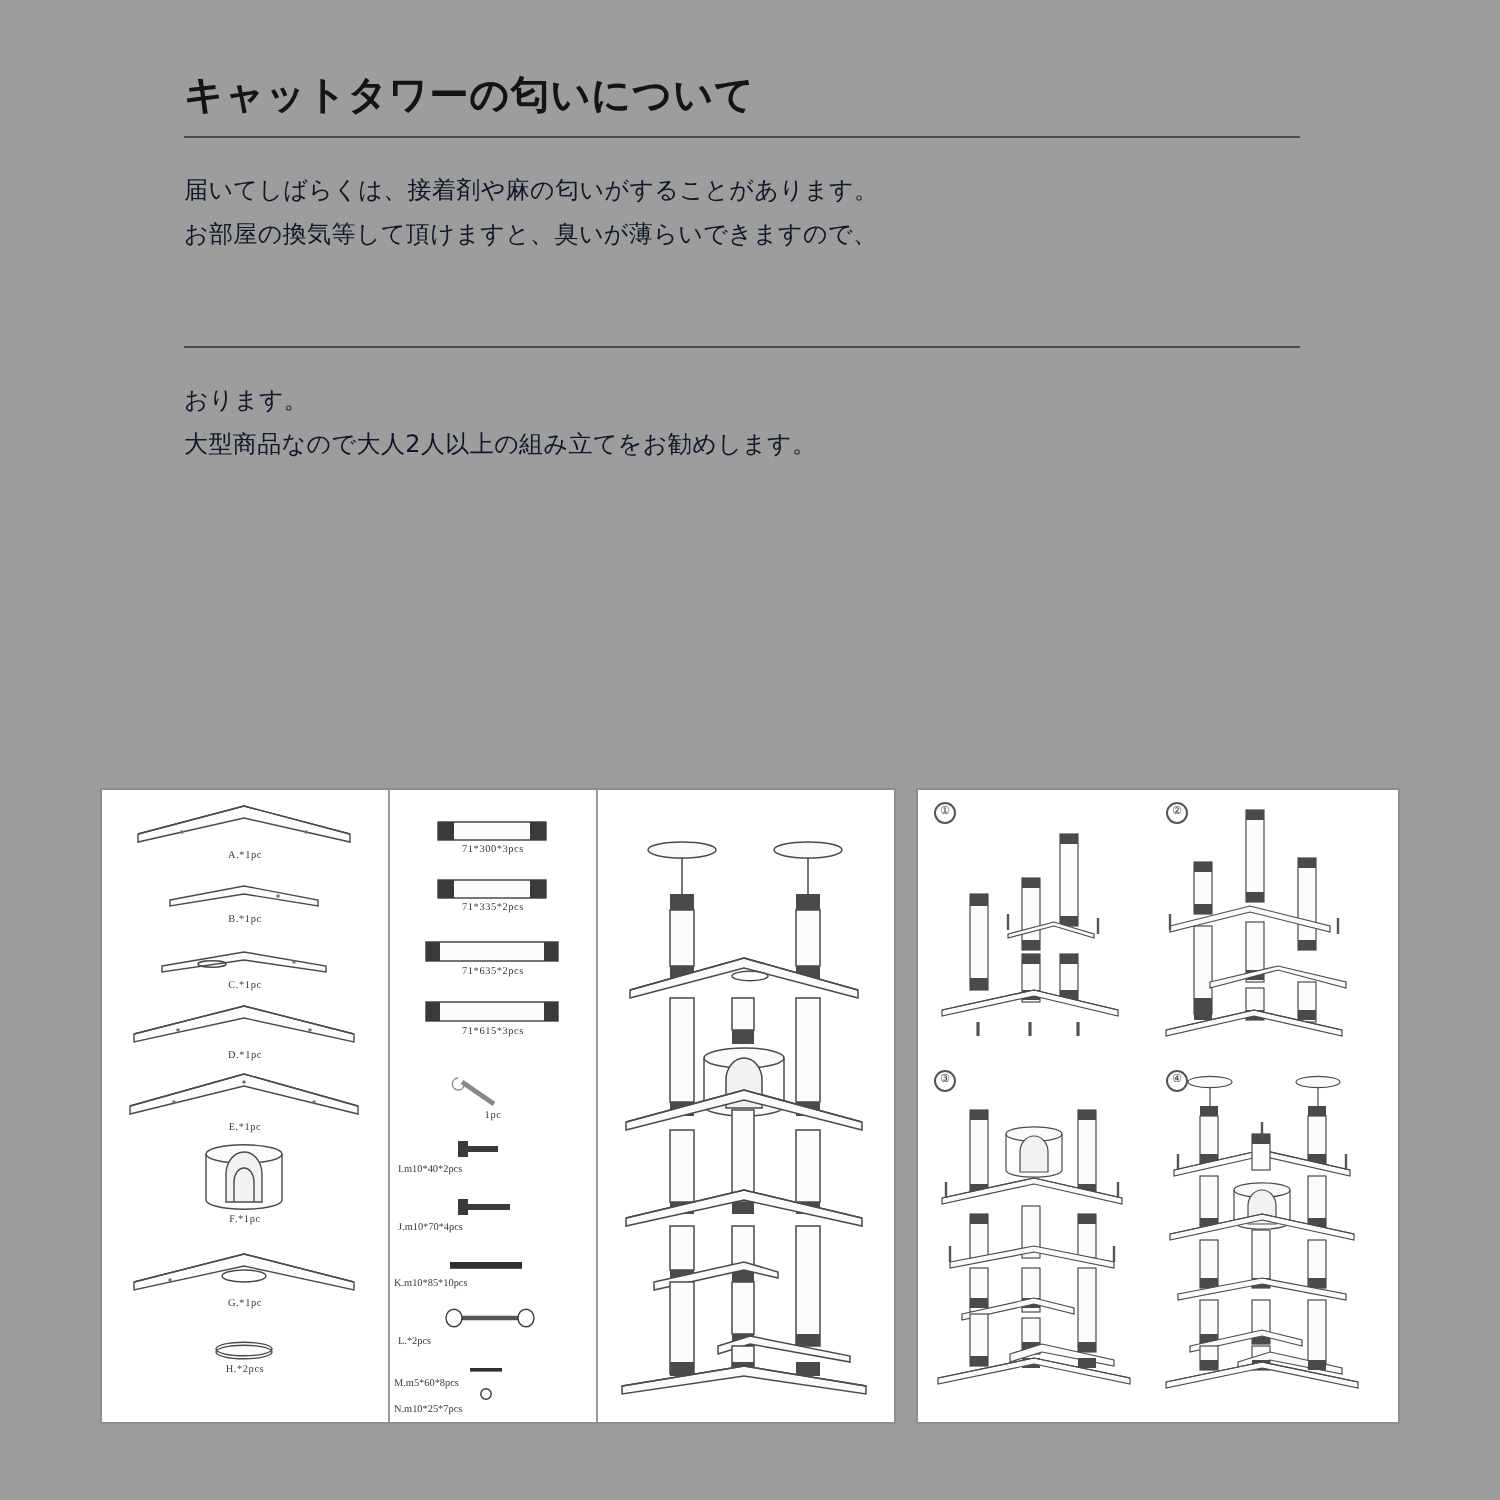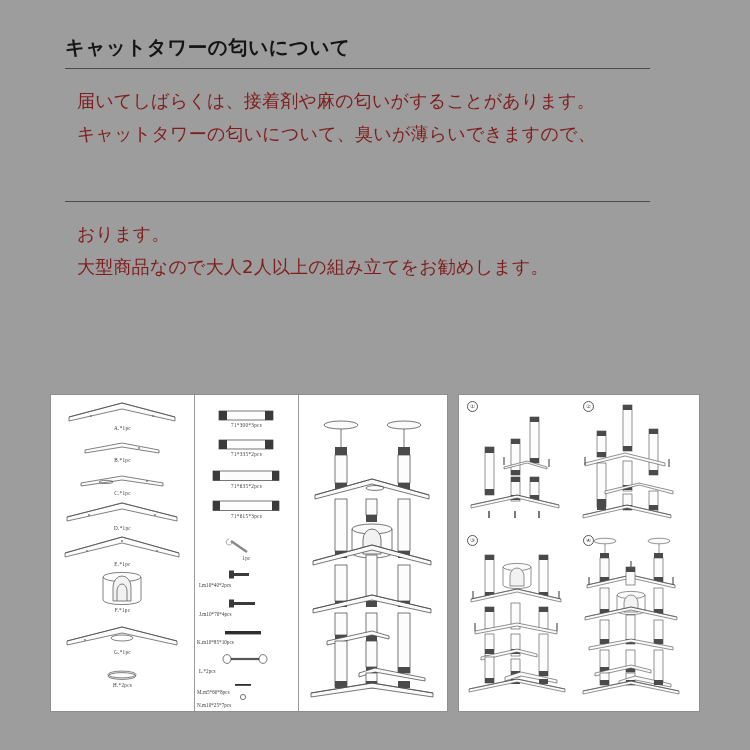--- a/index.html
+++ b/index.html
@@ -5,31 +5,31 @@
   html,body{margin:0;padding:0;}
   body{
     width:750px;height:750px;
     background:#9d9d9d;
     font-family:"Liberation Sans","DejaVu Sans",sans-serif;
     overflow:hidden;
   }
   .page{position:relative;width:750px;height:750px;box-sizing:border-box;}
 
   
-  .textwrap{padding:34px 100px 0 65px;}
+  .textwrap{padding:34px 100px 0 92px;}
   .sect{margin:0 0 6px 0;}
   .sect-title{
     font-size:19.5px;font-weight:bold;color:#141414;
     letter-spacing:.5px;line-height:1.4;margin:0 0 7px 0;
     font-family:"DejaVu Sans",sans-serif;
   }
   .rule{height:1px;background:#4a4a4a;width:100%;margin:0 0 16px 0;}
   .para{
-    font-size:18px;color:#7f1d1d;line-height:1.82;
-    letter-spacing:.2px;margin:12px;
+    font-size:12px;color:#0f172a;line-height:1.82;
+    letter-spacing:.2px;margin:0;
     font-family:"DejaVu Sans",sans-serif;
   }
   .para .ln{display:block;white-space:nowrap;}
   .gap2{height:38px;}
 
   
   .diagrams{
     position:absolute;left:50px;top:394px;width:650px;height:318px;
     display:flex;gap:10px;
   }
@@ -64,21 +64,21 @@
 
 <div class="page">
 
   <div class="textwrap">
 
     <div class="sect">
       <div class="sect-title">キャットタワーの匂いについて</div>
       <div class="rule"></div>
       <div class="para">
         <span class="ln">届いてしばらくは、接着剤や麻の匂いがすることがあります。</span>
-        <span class="ln">キャットタワーの匂いについて、臭いが薄らいできますので、</span>
+        <span class="ln">お部屋の換気等して頂けますと、臭いが薄らいできますので、</span>
       </div>
     </div>
 
     <div class="gap2"></div>
 
     <div class="sect">
       <div class="rule"></div>
       <div class="para">
         <span class="ln">おります。</span>
         <span class="ln">大型商品なので大人2人以上の組み立てをお勧めします。</span>

